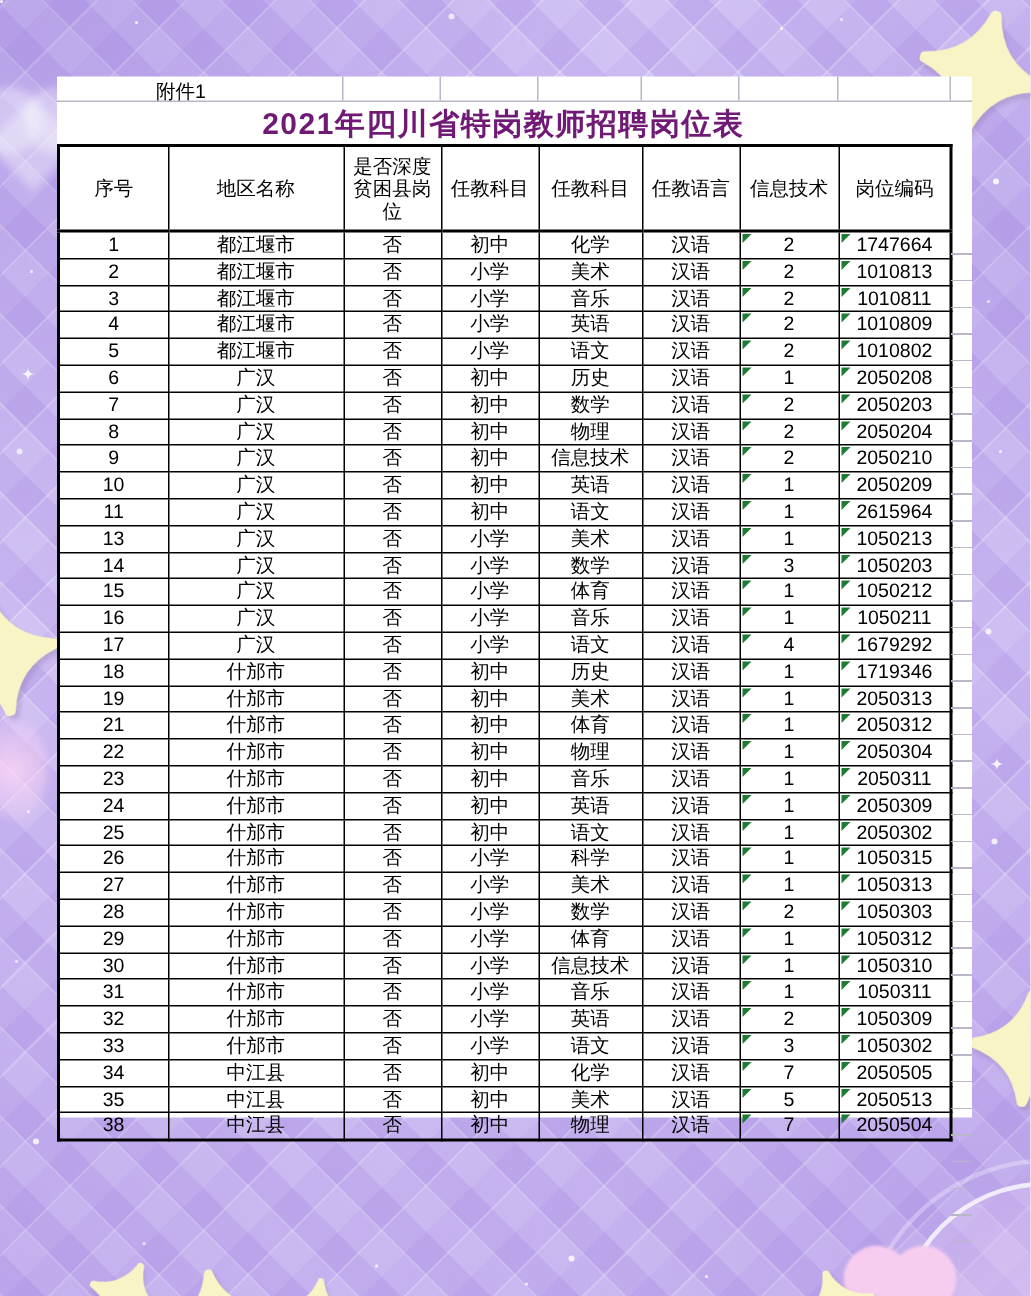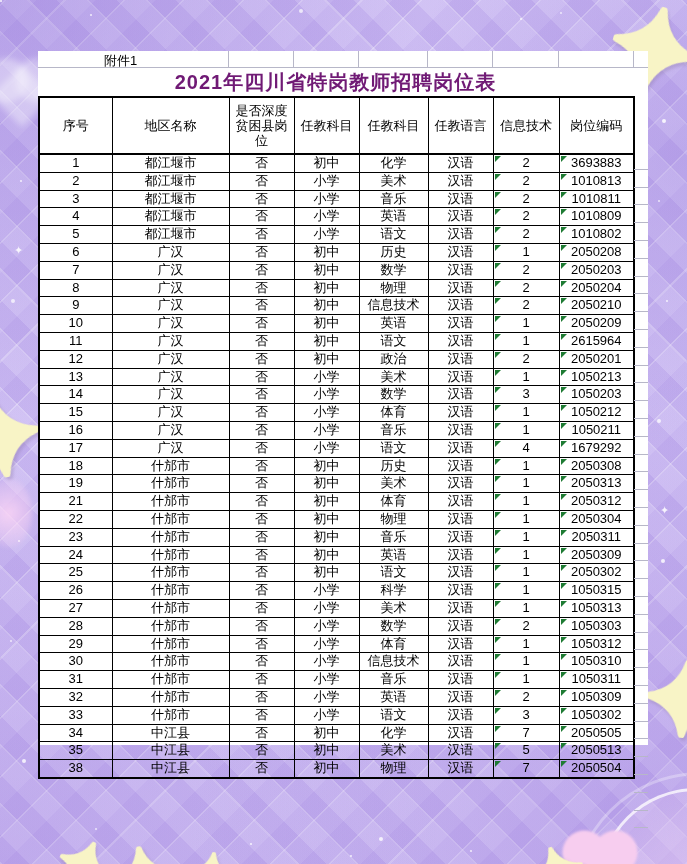--- a/index.html
+++ b/index.html
@@ -156,21 +156,21 @@
       </thead>
       <tbody>
           <tr>
             <td>1</td>
             <td>都江堰市</td>
             <td>否</td>
             <td>初中</td>
             <td>化学</td>
             <td>汉语</td>
             <td class="noted">2</td>
-            <td class="noted">3693883</td>
+            <td class="noted">1747664</td>
           </tr>
           <tr>
             <td>2</td>
             <td>都江堰市</td>
             <td>否</td>
             <td>小学</td>
             <td>美术</td>
             <td>汉语</td>
             <td class="noted">2</td>
             <td class="noted">1010813</td>
@@ -259,30 +259,20 @@
             <td>11</td>
             <td>广汉</td>
             <td>否</td>
             <td>初中</td>
             <td>语文</td>
             <td>汉语</td>
             <td class="noted">1</td>
             <td class="noted">2615964</td>
           </tr>
           <tr>
-            <td>12</td>
-            <td>广汉</td>
-            <td>否</td>
-            <td>初中</td>
-            <td>政治</td>
-            <td>汉语</td>
-            <td class="noted">2</td>
-            <td class="noted">2050201</td>
-          </tr>
-          <tr>
             <td>13</td>
             <td>广汉</td>
             <td>否</td>
             <td>小学</td>
             <td>美术</td>
             <td>汉语</td>
             <td class="noted">1</td>
             <td class="noted">1050213</td>
           </tr>
           <tr>
@@ -326,21 +316,21 @@
             <td class="noted">1679292</td>
           </tr>
           <tr>
             <td>18</td>
             <td>什邡市</td>
             <td>否</td>
             <td>初中</td>
             <td>历史</td>
             <td>汉语</td>
             <td class="noted">1</td>
-            <td class="noted">2050308</td>
+            <td class="noted">1719346</td>
           </tr>
           <tr>
             <td>19</td>
             <td>什邡市</td>
             <td>否</td>
             <td>初中</td>
             <td>美术</td>
             <td>汉语</td>
             <td class="noted">1</td>
             <td class="noted">2050313</td>

